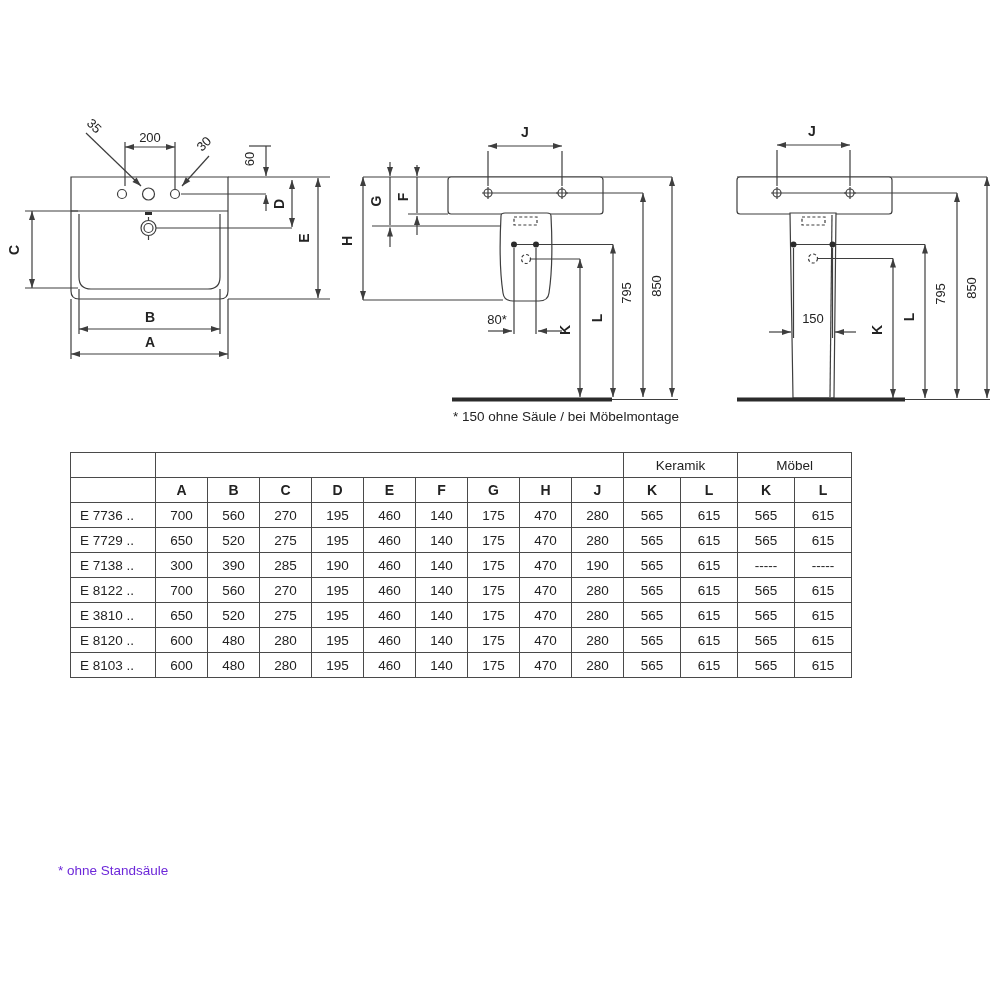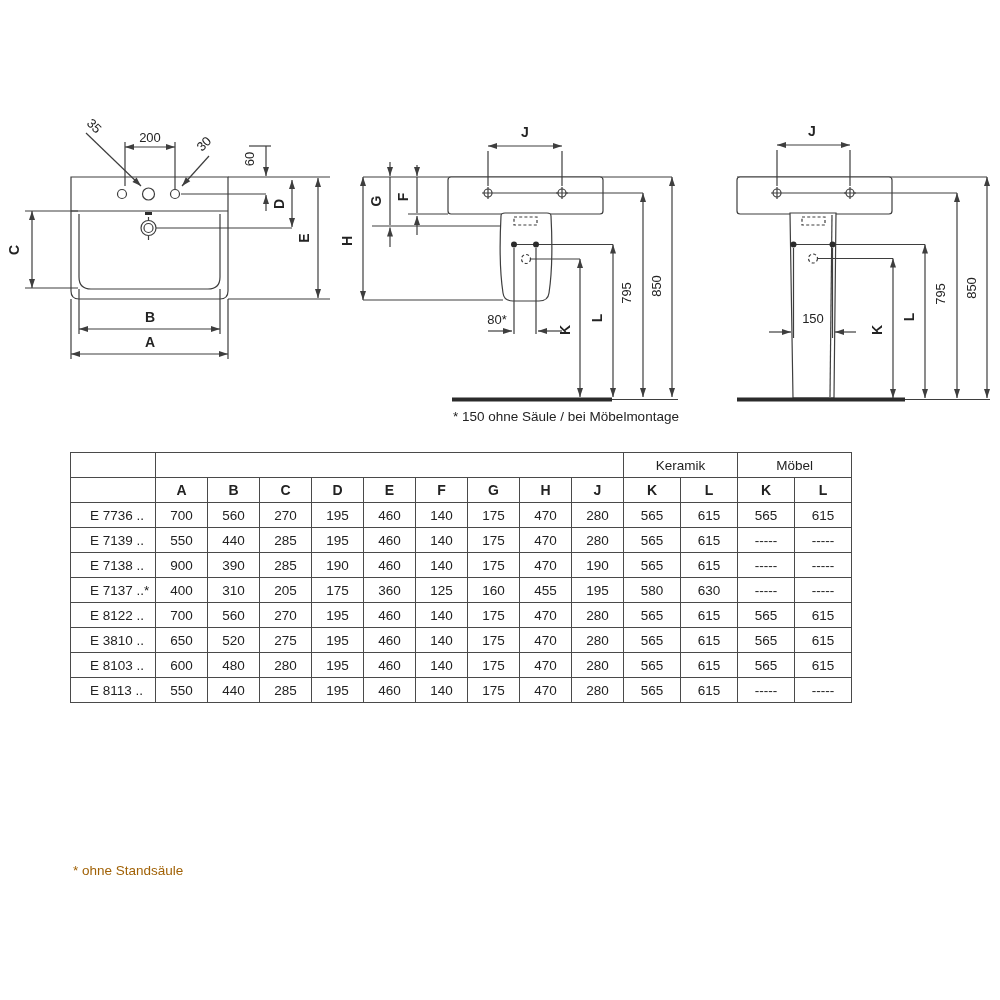--- a/index.html
+++ b/index.html
@@ -16,23 +16,23 @@
   .dnum{font:13px "Liberation Sans",sans-serif;}
   .dnote{font:13.5px "Liberation Sans",sans-serif;}
   .mid{text-anchor:middle;}
 
   .table-wrap{position:absolute;left:70px;top:452px;}
   table{border-collapse:collapse;table-layout:fixed;width:769px;}
   td,th{border:1px solid #4a4a4a;height:24px;padding:0;text-align:center;
         font:13.5px "Liberation Sans",sans-serif;color:#222;white-space:nowrap;overflow:hidden;}
   thead th{font-weight:bold;font-size:14px;}
   thead .grp{font-weight:normal;font-size:13.5px;}
-  td.model{text-align:left;padding-left:19px;}
+  td.model{text-align:left;padding-left:9px;}
   td.holes{font-size:13px;letter-spacing:-1px;}
-  .footnote{position:absolute;left:73px;top:863px;font:13.5px "Liberation Sans",sans-serif;color:#a16207;}
+  .footnote{position:absolute;left:58px;top:863px;font:13.5px "Liberation Sans",sans-serif;color:#6d28d9;}
 </style>
 </head>
 <body>
 
 <svg id="drawings" width="1000" height="445" viewBox="0 0 1000 445" xmlns="http://www.w3.org/2000/svg">
   <defs>
     <marker id="ae" markerUnits="userSpaceOnUse" markerWidth="11" markerHeight="8" refX="9.5" refY="3.5" orient="auto">
       <path d="M0.5,0.5 L9.5,3.5 L0.5,6.5 Z" fill="#3e3e3e"></path>
     </marker>
     <marker id="as" markerUnits="userSpaceOnUse" markerWidth="11" markerHeight="8" refX="9.5" refY="3.5" orient="auto-start-reverse">
@@ -231,66 +231,49 @@
           <td>175</td>
           <td>470</td>
           <td>280</td>
           <td>565</td>
           <td>615</td>
           <td>565</td>
           <td>615</td>
           <td class="holes">●</td>
         </tr>
         <tr>
-          <td class="model">E 7139 ..</td>
-          <td>550</td>
-          <td>440</td>
-          <td>285</td>
-          <td>195</td>
-          <td>460</td>
-          <td>140</td>
-          <td>175</td>
-          <td>470</td>
-          <td>280</td>
-          <td>565</td>
-          <td>615</td>
-          <td>-----</td>
-          <td>-----</td>
+          <td class="model">E 7729 ..</td>
+          <td>650</td>
+          <td>520</td>
+          <td>275</td>
+          <td>195</td>
+          <td>460</td>
+          <td>140</td>
+          <td>175</td>
+          <td>470</td>
+          <td>280</td>
+          <td>565</td>
+          <td>615</td>
+          <td>565</td>
+          <td>615</td>
           <td class="holes">●</td>
         </tr>
         <tr>
           <td class="model">E 7138 ..</td>
-          <td>900</td>
+          <td>300</td>
           <td>390</td>
           <td>285</td>
           <td>190</td>
           <td>460</td>
           <td>140</td>
           <td>175</td>
           <td>470</td>
           <td>190</td>
           <td>565</td>
           <td>615</td>
-          <td>-----</td>
-          <td>-----</td>
-          <td class="holes">●</td>
-        </tr>
-        <tr>
-          <td class="model">E 7137 ..*</td>
-          <td>400</td>
-          <td>310</td>
-          <td>205</td>
-          <td>175</td>
-          <td>360</td>
-          <td>125</td>
-          <td>160</td>
-          <td>455</td>
-          <td>195</td>
-          <td>580</td>
-          <td>630</td>
           <td>-----</td>
           <td>-----</td>
           <td class="holes">●</td>
         </tr>
         <tr>
           <td class="model">E 8122 ..</td>
           <td>700</td>
           <td>560</td>
           <td>270</td>
           <td>195</td>
@@ -316,50 +299,50 @@
           <td>175</td>
           <td>470</td>
           <td>280</td>
           <td>565</td>
           <td>615</td>
           <td>565</td>
           <td>615</td>
           <td class="holes">●●●</td>
         </tr>
         <tr>
+          <td class="model">E 8120 ..</td>
+          <td>600</td>
+          <td>480</td>
+          <td>280</td>
+          <td>195</td>
+          <td>460</td>
+          <td>140</td>
+          <td>175</td>
+          <td>470</td>
+          <td>280</td>
+          <td>565</td>
+          <td>615</td>
+          <td>565</td>
+          <td>615</td>
+          <td class="holes">●●●</td>
+        </tr>
+        <tr>
           <td class="model">E 8103 ..</td>
           <td>600</td>
           <td>480</td>
           <td>280</td>
           <td>195</td>
           <td>460</td>
           <td>140</td>
           <td>175</td>
           <td>470</td>
           <td>280</td>
           <td>565</td>
           <td>615</td>
           <td>565</td>
           <td>615</td>
           <td class="holes">●</td>
         </tr>
-        <tr>
-          <td class="model">E 8113 ..</td>
-          <td>550</td>
-          <td>440</td>
-          <td>285</td>
-          <td>195</td>
-          <td>460</td>
-          <td>140</td>
-          <td>175</td>
-          <td>470</td>
-          <td>280</td>
-          <td>565</td>
-          <td>615</td>
-          <td>-----</td>
-          <td>-----</td>
-          <td class="holes">●</td>
-        </tr>
       </tbody>
   </table>
 </div>
 
 <div class="footnote">* ohne Standsäule</div>
 
 </body></html>

